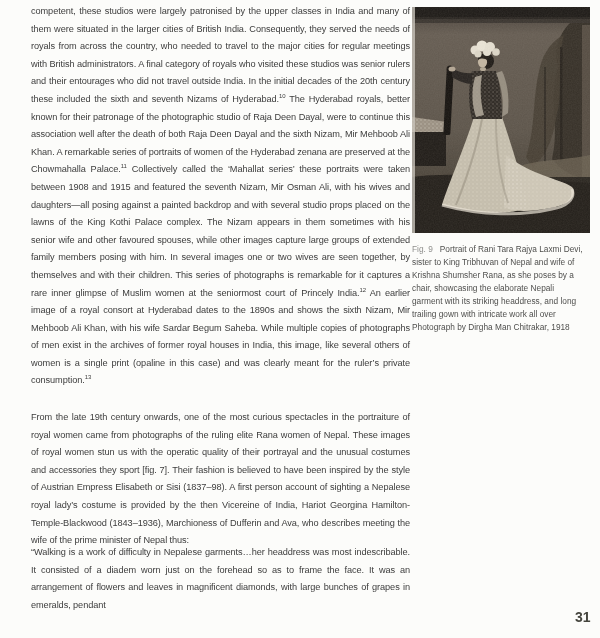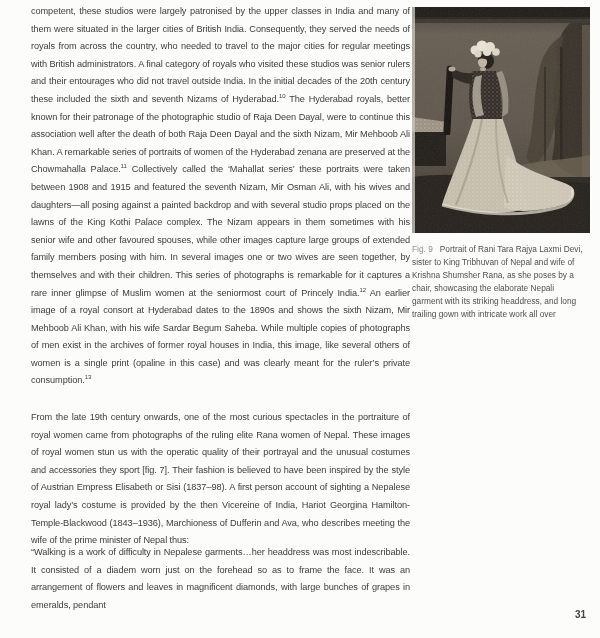--- a/index.html
+++ b/index.html
@@ -10,21 +10,21 @@
   .para sup{font-size:6px;line-height:0;vertical-align:super;letter-spacing:0;}
   .it{}
   #p1{top:3px;}
   #p2{top:409px;}
   #p3{top:544px;}
   .photo{position:absolute;left:412px;top:7px;width:178px;height:226px;display:block;}
   .caption{position:absolute;left:412px;top:243px;width:173px;
            font-size:8.3px;line-height:13px;color:#4f4f4d;text-align:left;}
   .fig-label{color:#8f8f8d;margin-right:7px;}
   .credit{margin-top:0;}
-  .pagenum{position:absolute;left:575px;top:609px;font-size:10px;font-weight:700;color:#45453e;}
+  .pagenum{position:absolute;left:575px;top:609px;font-size:14px;font-weight:700;color:#45453e;}
 </style>
 </head>
 <body>
 
 <div class="page">
 
   <p id="p1" class="para"><span>competent, these studios were largely patronised by the upper classes in India and many of them were situated in the larger cities of British India. Consequently, they served the needs of royals from across the country, who needed to travel to the major cities for regular meetings with British administrators. A final category of royals who visited these studios was senior rulers and their entourages who did not travel outside India. In the initial decades of the 20th century these included the sixth and seventh Nizams of Hyderabad.</span><sup>10</sup><span> The Hyderabad royals, better known for their patronage of the photographic studio of Raja Deen Dayal, were to continue this association well after the death of both Raja Deen Dayal and the sixth Nizam, Mir Mehboob Ali Khan. A remarkable series of portraits of women of the Hyderabad </span><span class="it">zenana</span><span> are preserved at the Chowmahalla Palace.</span><sup>11</sup><span> Collectively called the ‘Mahallat series’ these portraits were taken between 1908 and 1915 and featured the seventh Nizam, Mir Osman Ali, with his wives and daughters—all posing against a painted backdrop and with several studio props placed on the lawns of the King Kothi Palace complex. The Nizam appears in them sometimes with his senior wife and other favoured spouses, while other images capture large groups of extended family members posing with him. In several images one or two wives are seen together, by themselves and with their children. This series of photographs is remarkable for it captures a rare inner glimpse of Muslim women at the seniormost court of Princely India.</span><sup>12</sup><span> An earlier image of a royal consort at Hyderabad dates to the 1890s and shows the sixth Nizam, Mir Mehboob Ali Khan, with his wife Sardar Begum Saheba. While multiple copies of photographs of men exist in the archives of former royal houses in India, this image, like several others of women is a single print (opaline in this case) and was clearly meant for the ruler’s private consumption.</span><sup>13</sup></p>
   <p id="p2" class="para"><span>From the late 19th century onwards, one of the most curious spectacles in the portraiture of royal women came from photographs of the ruling elite Rana women of Nepal. These images of royal women stun us with the operatic quality of their portrayal and the unusual costumes and accessories they sport [fig. 7]. Their fashion is believed to have been inspired by the style of Austrian Empress Elisabeth or Sisi (1837–98). A first person account of sighting a Nepalese royal lady’s costume is provided by the then Vicereine of India, Hariot Georgina Hamilton-Temple-Blackwood (1843–1936), Marchioness of Dufferin and Ava, who describes meeting the wife of the prime minister of Nepal thus:</span></p>
   <p id="p3" class="para"><span>“Walking is a work of difficulty in Nepalese garments…her headdress was most indescribable. It consisted of a diadem worn just on the forehead so as to frame the face. It was an arrangement of flowers and leaves in magnificent diamonds, with large bunches of grapes in emeralds, pendant</span></p>
 
@@ -93,17 +93,18 @@
     <circle cx="84" cy="45" r="3.8" fill="#ded8c9"></circle>
     <circle cx="66" cy="47" r="3.5" fill="#ded8c9"></circle>
     <circle cx="75" cy="45" r="4" fill="#e7e1d3"></circle>
 
     <rect width="3" height="226" fill="#c9c4bb" opacity="0.8"></rect>
     <rect width="178" height="226" filter="url(#noise)" opacity="0.30"></rect>
   </svg>
 
   <div class="caption">
     <span class="fig-label">Fig. 9</span><span>Portrait of Rani Tara Rajya Laxmi Devi, sister to King Tribhuvan of Nepal and wife of Krishna Shumsher Rana, as she poses by a chair, showcasing the elaborate Nepali garment with its striking headdress, and long trailing gown with intricate work all over</span>
+    <div class="credit">Photograph by Dirgha Man Chitrakar, 1918</div>
   </div>
 
   <div class="pagenum">31</div>
 
 </div>
 
 </body></html>

